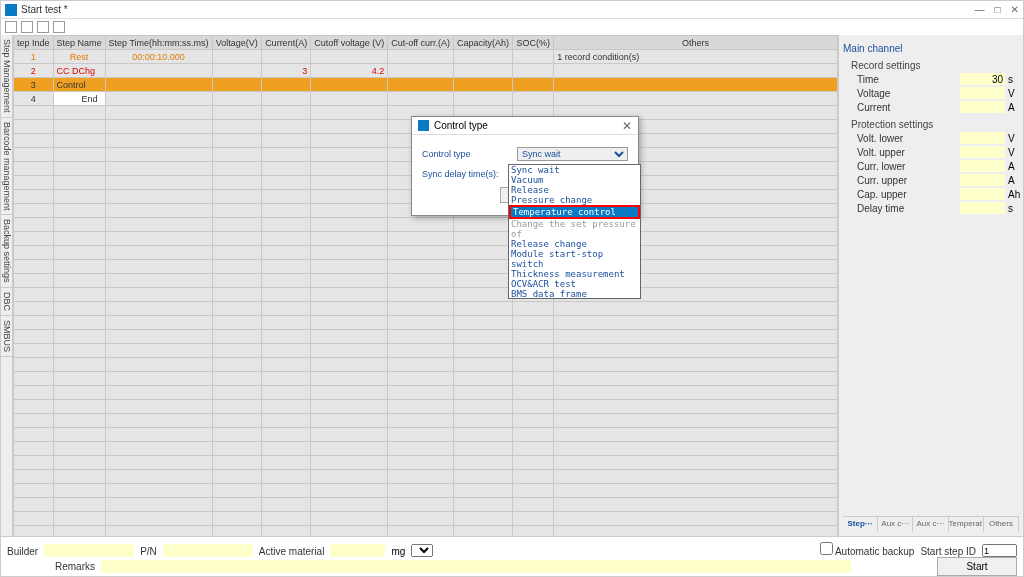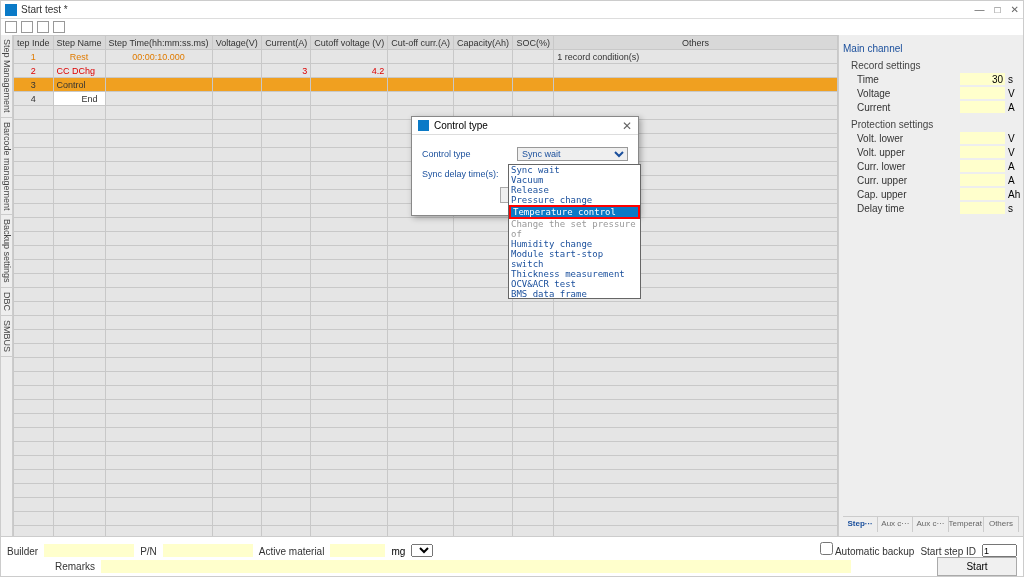--- a/index.html
+++ b/index.html
@@ -643,18 +643,18 @@
   </div>
 </div>
 
 <div class="dropdown" id="dropdown">
     <div class="opt">Sync wait</div>
     <div class="opt">Vacuum</div>
     <div class="opt">Release</div>
     <div class="opt">Pressure change</div>
     <div class="opt highlighted">Temperature control</div>
     <div class="opt disabled">Change the set pressure of</div>
-    <div class="opt">Humidity change</div>
+    <div class="opt">Release change</div>
     <div class="opt">Module start-stop switch</div>
     <div class="opt">Thickness measurement</div>
     <div class="opt">OCV&amp;ACR test</div>
     <div class="opt">BMS data frame</div>
   </div>
 
 </body></html>

